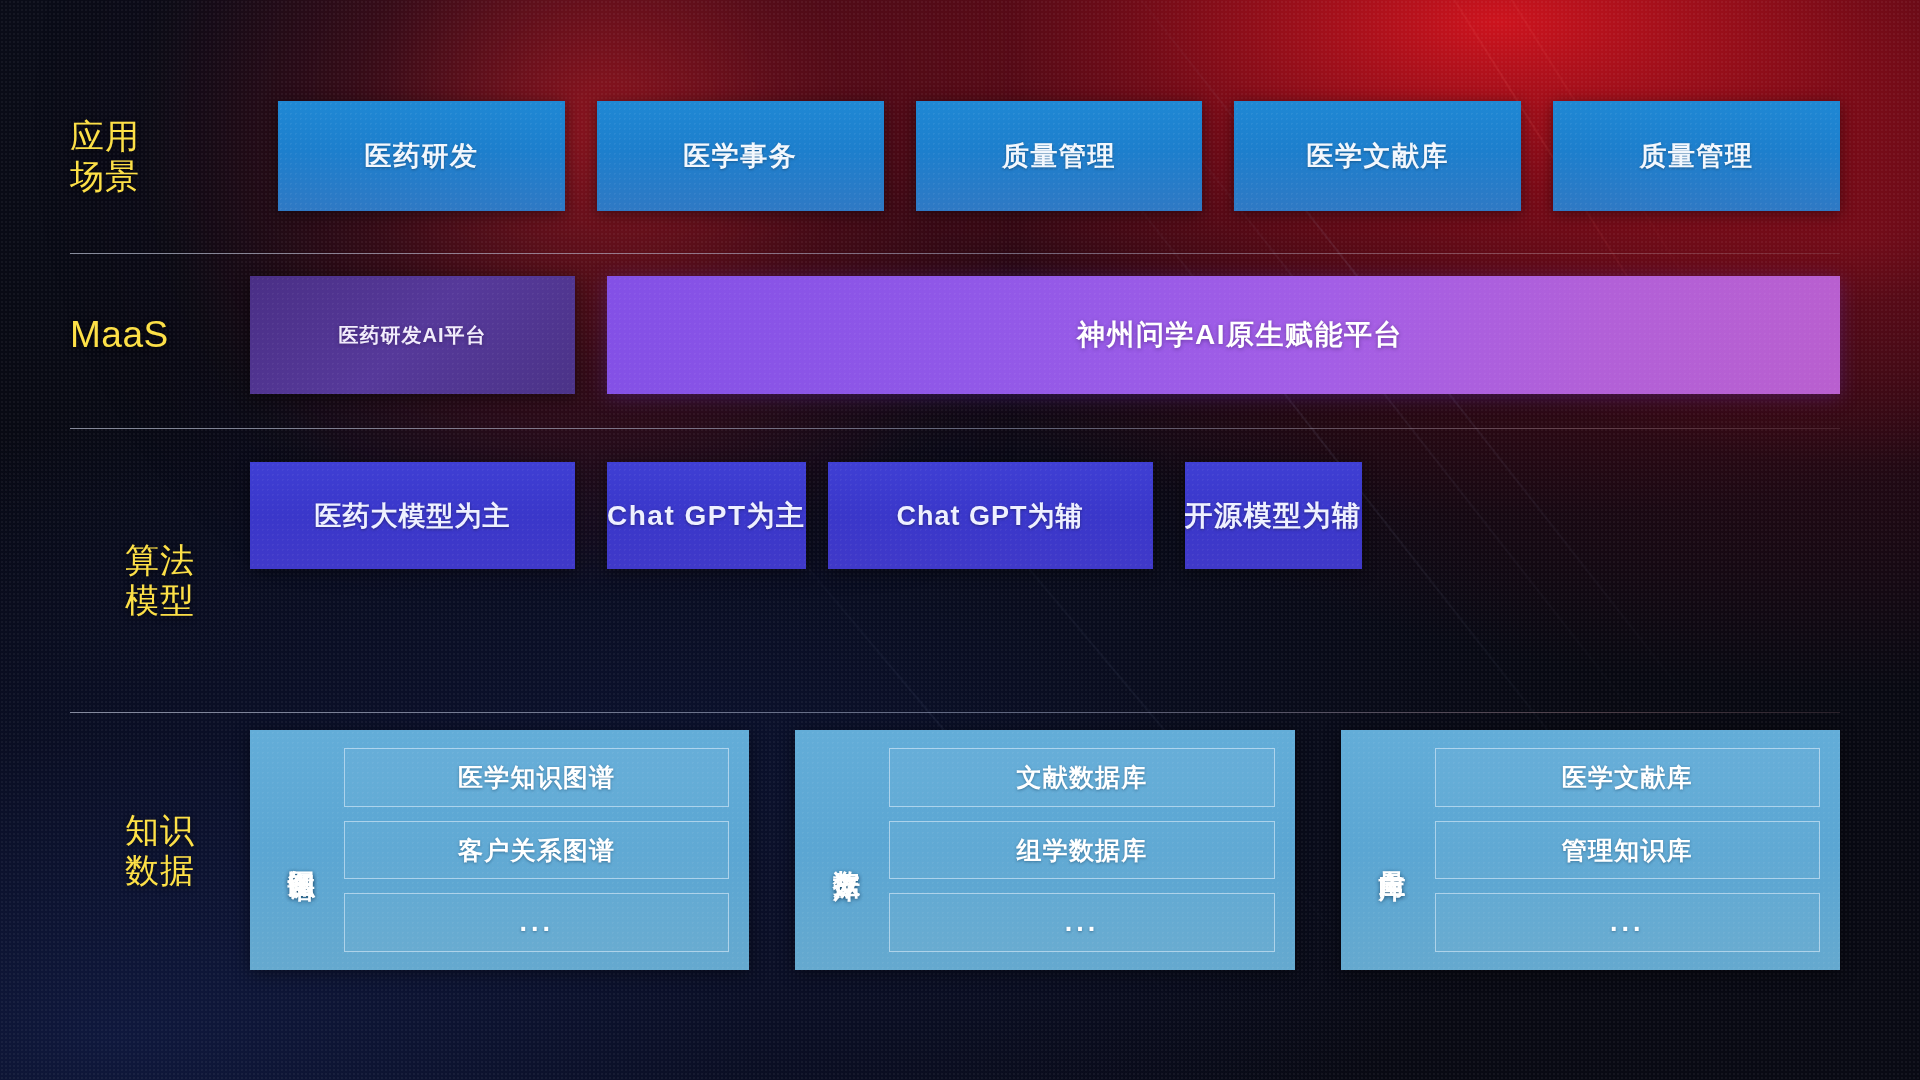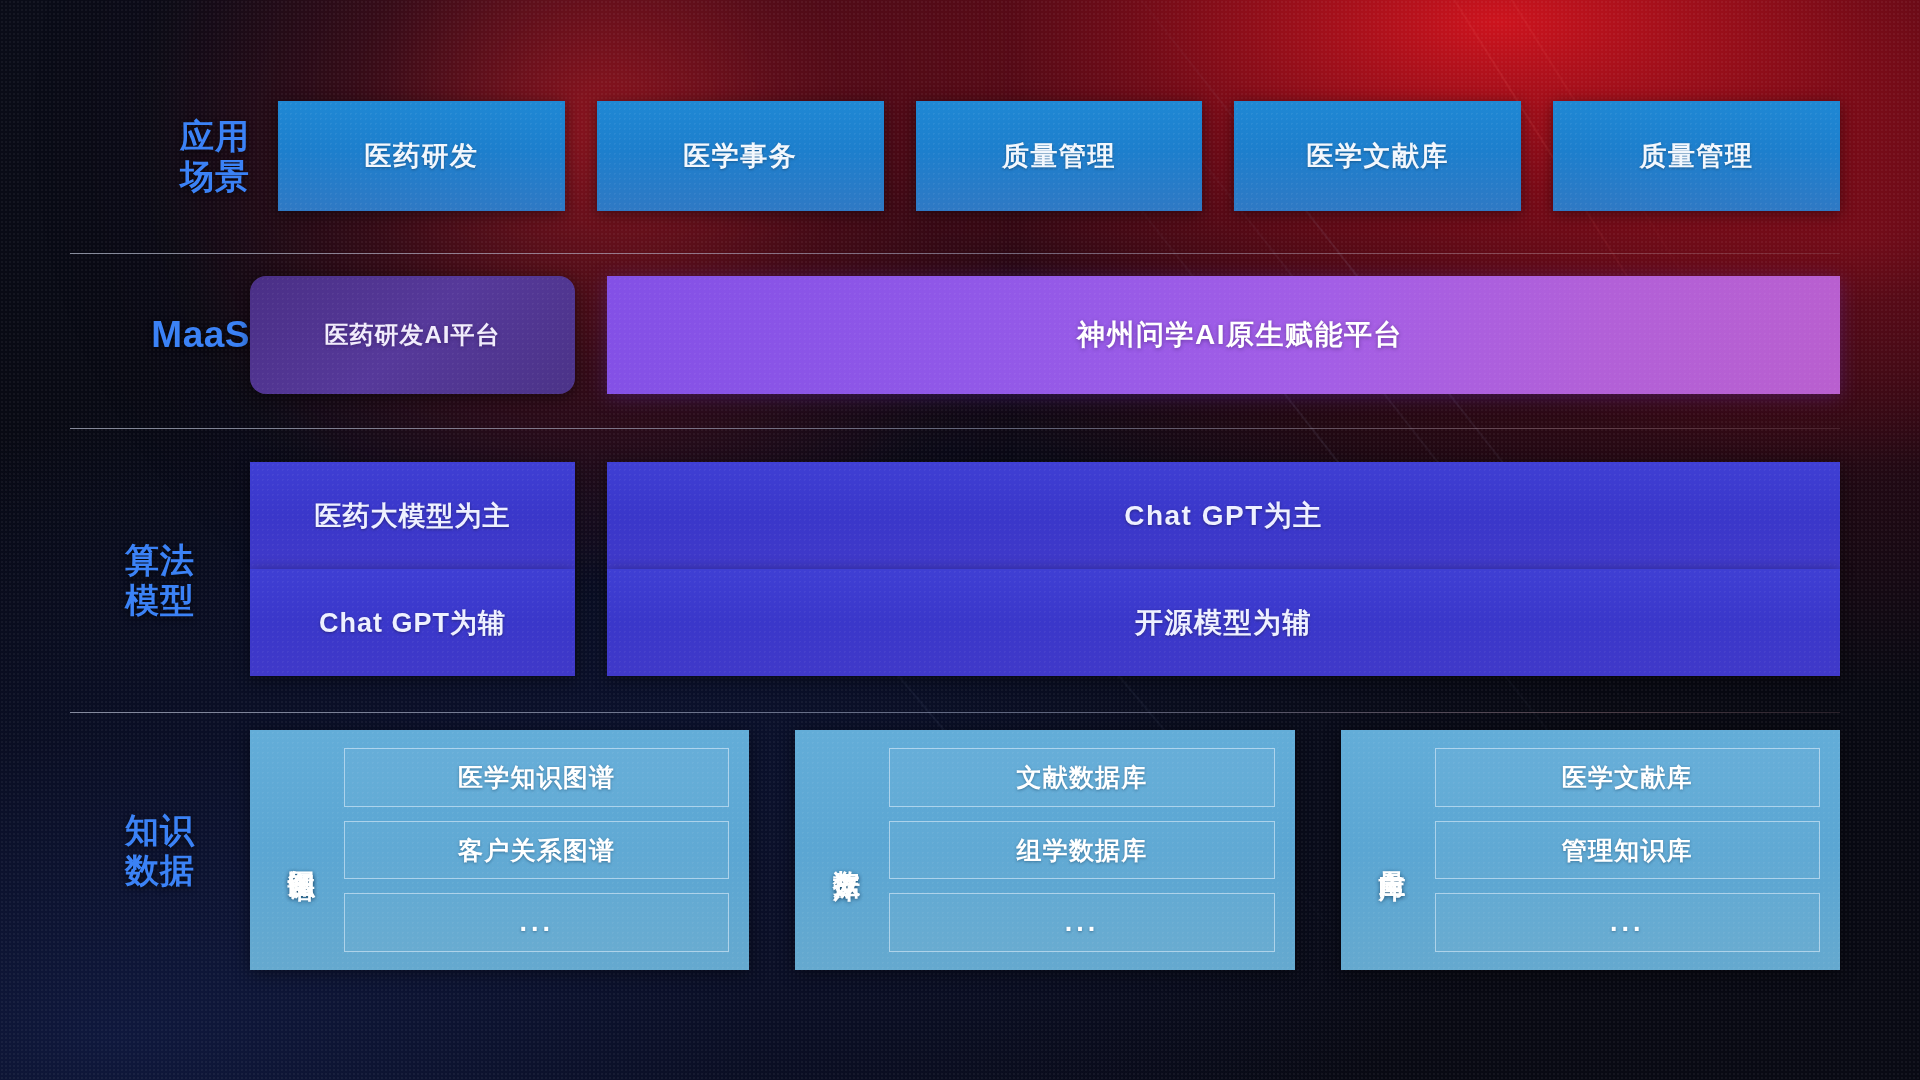--- a/index.html
+++ b/index.html
@@ -69,23 +69,23 @@
   .row {
     position: absolute;
     left: 70px;
     width: 1770px;
     display: flex;
     align-items: center;
   }
   .row-label {
     width: 180px;
     flex: 0 0 180px;
-    text-align: right;
-    color: #3b82f6;
-    font-weight: bold;
+    text-align: left;
+    color: #fde047;
+    font-weight: normal;
     line-height: 1.18;
     letter-spacing: 1px;
     text-shadow: 0 2px 6px rgba(0,0,0,0.65);
     white-space: pre-line;
   }
   .row-label.cn { font-size: 34px; }
   .row-label.en { font-size: 37px; letter-spacing: 0.5px; }
   .row-body {
     flex: 1 1 auto;
     display: flex;
@@ -128,23 +128,23 @@
 
   
   #row-maas { top: 276px; height: 118px; }
   .maas-boxes { gap: 32px; }
   .maas-left {
     flex: 0 0 325px;
     height: 118px;
     display: flex; align-items: center; justify-content: center;
     background: linear-gradient(135deg, #4a2f86 0%, #56399a 50%, #4b3388 100%);
     color: #f1ecfb;
-    font-size: 24px; font-weight: bold; letter-spacing: 1px;
+    font-size: 20px; font-weight: bold; letter-spacing: 1px;
     box-shadow: 0 3px 14px rgba(0,0,0,0.45);
-    position: relative; overflow: hidden; border-radius: 16px;
+    position: relative; overflow: hidden;
   }
   .maas-right {
     flex: 1 1 auto;
     height: 118px;
     display: flex; align-items: center; justify-content: center;
     background: linear-gradient(100deg, #8350e6 0%, #9158e8 30%, #a35ee6 58%, #b260d8 80%, #b95fcf 100%);
     color: #ffffff;
     font-size: 28px; font-weight: bold; letter-spacing: 1.5px;
     box-shadow: 0 3px 18px rgba(90,40,170,0.40);
     position: relative; overflow: hidden; padding-left: 33px;
@@ -158,21 +158,22 @@
   .maas-left span, .maas-right span { position: relative; z-index: 2; text-shadow: 0 1px 4px rgba(30,0,60,0.40); }
 
   
   #row-algo { top: 462px; height: 236px; align-items: stretch; }
   #row-algo .row-label {
     display: flex; align-items: center; justify-content: center;
   }
   .algo-stack {
     flex: 1 1 auto;
     display: flex;
-    flex-direction: column;
+    flex-direction: row;
+    gap: 22px;
   }
   .algo-line { display: flex; gap: 32px; height: 107px; }
   .algo-left {
     flex: 0 0 325px;
     display: flex; align-items: center; justify-content: center;
     background: linear-gradient(180deg, #3f3fd4 0%, #3a37ca 50%, #4039c9 100%);
     color: #eef0ff; font-size: 27px; font-weight: bold; letter-spacing: 1px;
     box-shadow: 0 3px 14px rgba(0,0,0,0.42);
     position: relative; overflow: hidden;
   }

